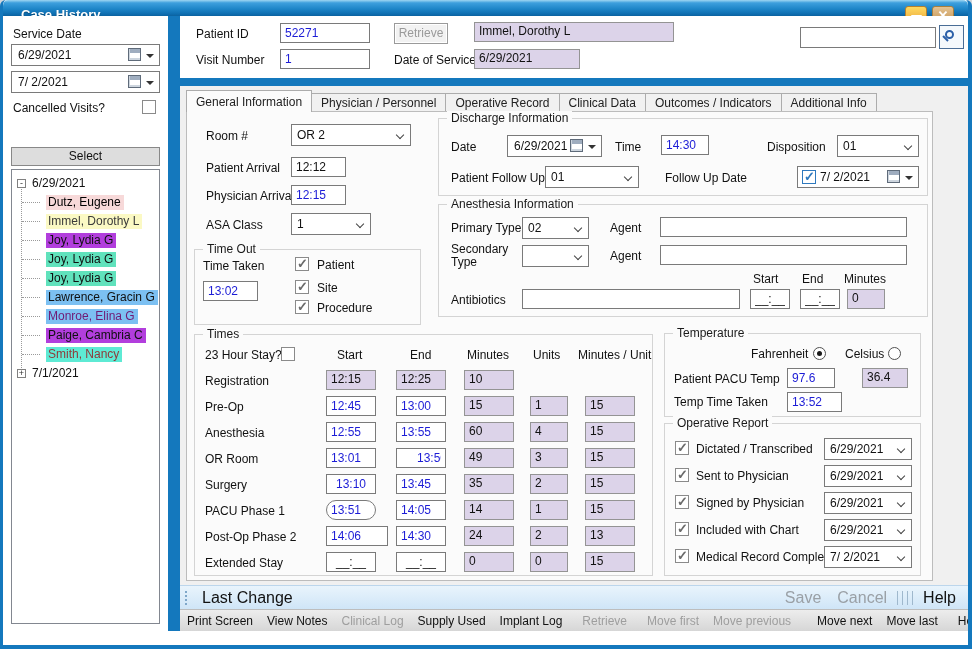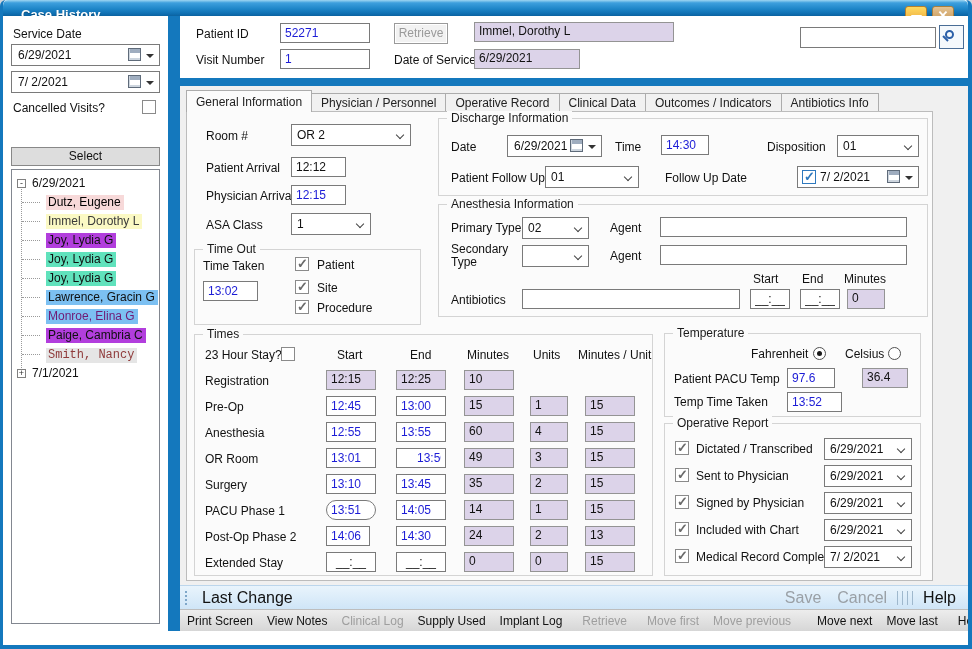--- a/index.html
+++ b/index.html
@@ -134,21 +134,21 @@
           <span>6/29/2021</span>
         </div>
         <div class="tchild"><span class="hl" style="background-color: rgb(247, 217, 217); color: #000000;">Dutz, Eugene</span></div>
         <div class="tchild"><span class="hl" style="background-color: rgb(251, 249, 196); color: rgb(58, 58, 58);">Immel, Dorothy L</span></div>
         <div class="tchild"><span class="hl" style="background-color: rgb(178, 62, 221); color: rgb(16, 16, 16);">Joy, Lydia G</span></div>
         <div class="tchild"><span class="hl" style="background-color: rgb(96, 226, 188); color: rgb(16, 16, 16);">Joy, Lydia G</span></div>
         <div class="tchild"><span class="hl" style="background-color: rgb(96, 226, 188); color: rgb(16, 16, 16);">Joy, Lydia G</span></div>
         <div class="tchild"><span class="hl" style="background-color: rgb(124, 192, 242); color: rgb(16, 16, 16);">Lawrence, Gracin G</span></div>
         <div class="tchild"><span class="hl" style="background-color: rgb(124, 192, 242); color: #701a75;">Monroe, Elina G</span></div>
         <div class="tchild"><span class="hl" style="background-color: rgb(178, 62, 221); color: rgb(16, 16, 16);">Paige, Cambria C</span></div>
-        <div class="tchild"><span class="hl" style="background-color: #e5e5e5; color: rgb(143, 58, 58); font-family: Liberation Mono, monospace;">Smith, Nancy</span></div>
+        <div class="tchild"><span class="hl" style="background-color: #5eead4; color: rgb(143, 58, 58);">Smith, Nancy</span></div>
         <div class="tnode">
           <span class="expander">+</span>
           <span>7/1/2021</span>
         </div>
       </div>
     </div>
 
     <div class="vdiv"></div>
 
     <div class="main">
@@ -170,21 +170,21 @@
 
       <div class="hdiv"></div>
 
       <div class="content">
         <div class="tabstrip">
           <div class="tab first active">General Information</div>
           <div class="tab">Physician / Personnel</div>
           <div class="tab">Operative Record</div>
           <div class="tab">Clinical Data</div>
           <div class="tab">Outcomes / Indicators</div>
-          <div class="tab">Antibiotics Info</div>
+          <div class="tab">Additional Info</div>
         </div>
 
         <div class="page">
 
           <span class="lbl" style="left:19px; top:17px">Room #</span>
           <div class="combo" style="left:104px; top:12px; width:120px;"><span>OR 2</span><span class="chev"></span></div>
           <span class="lbl" style="left:19px; top:49px">Patient Arrival</span>
           <input class="tin" style="left: 104px; top: 45px; width: 55px;" value="12:12">
           <span class="lbl" style="left:19px; top:77px">Physician Arrival</span>
           <input class="tin blue" style="left: 104px; top: 73px; width: 55px;" value="12:15">
@@ -277,35 +277,35 @@
             <div class="tin lav" style="left:390px; top:87px; width:50px;">15</div>
 
             <span class="lbl" style="left:10px; top:117px">OR Room</span>
             <input class="tin blue" style="left: 131px; top: 113px; width: 50px;" value="13:01">
             <input class="tin blue" style="left: 201px; top: 113px; width: 50px; padding-left: 20px;" value="13:50">
             <div class="tin lav" style="left:269px; top:113px; width:50px;">49</div>
             <div class="tin lav" style="left:335px; top:113px; width:38px;">3</div>
             <div class="tin lav" style="left:390px; top:113px; width:50px;">15</div>
 
             <span class="lbl" style="left:10px; top:143px">Surgery</span>
-            <input class="tin blue" style="left: 131px; top: 139px; width: 50px;" value="13:10">
+            <input class="tin blue" style="left: 131px; top: 139px; width: 50px; text-align: center;" value="13:10">
             <input class="tin blue" style="left: 201px; top: 139px; width: 50px;" value="13:45">
             <div class="tin lav" style="left:269px; top:139px; width:50px;">35</div>
             <div class="tin lav" style="left:335px; top:139px; width:38px;">2</div>
             <div class="tin lav" style="left:390px; top:139px; width:50px;">15</div>
 
             <span class="lbl" style="left:10px; top:169px">PACU Phase 1</span>
             <input class="tin blue" style="left: 131px; top: 165px; width: 50px; border-radius: 10px;" value="13:51">
             <input class="tin blue" style="left: 201px; top: 165px; width: 50px;" value="14:05">
             <div class="tin lav" style="left:269px; top:165px; width:50px;">14</div>
             <div class="tin lav" style="left:335px; top:165px; width:38px;">1</div>
             <div class="tin lav" style="left:390px; top:165px; width:50px;">15</div>
 
             <span class="lbl" style="left:10px; top:195px">Post-Op Phase 2</span>
-            <input class="tin blue" style="left: 131px; top: 191px; width: 44px;" value="14:06">
+            <input class="tin blue" style="left: 131px; top: 191px; width: 62px;" value="14:06">
             <input class="tin blue" style="left: 201px; top: 191px; width: 50px;" value="14:30">
             <div class="tin lav" style="left:269px; top:191px; width:50px;">24</div>
             <div class="tin lav" style="left:335px; top:191px; width:38px;">2</div>
             <div class="tin lav" style="left:390px; top:191px; width:50px;">13</div>
 
             <span class="lbl" style="left:10px; top:221px">Extended Stay</span>
             <input class="tin" style="left: 131px; top: 217px; width: 50px; text-align: center;" value="__:__">
             <input class="tin" style="left: 201px; top: 217px; width: 50px; text-align: center;" value="__:__">
             <div class="tin lav" style="left:269px; top:217px; width:50px;">0</div>
             <div class="tin lav" style="left:335px; top:217px; width:38px;">0</div>

